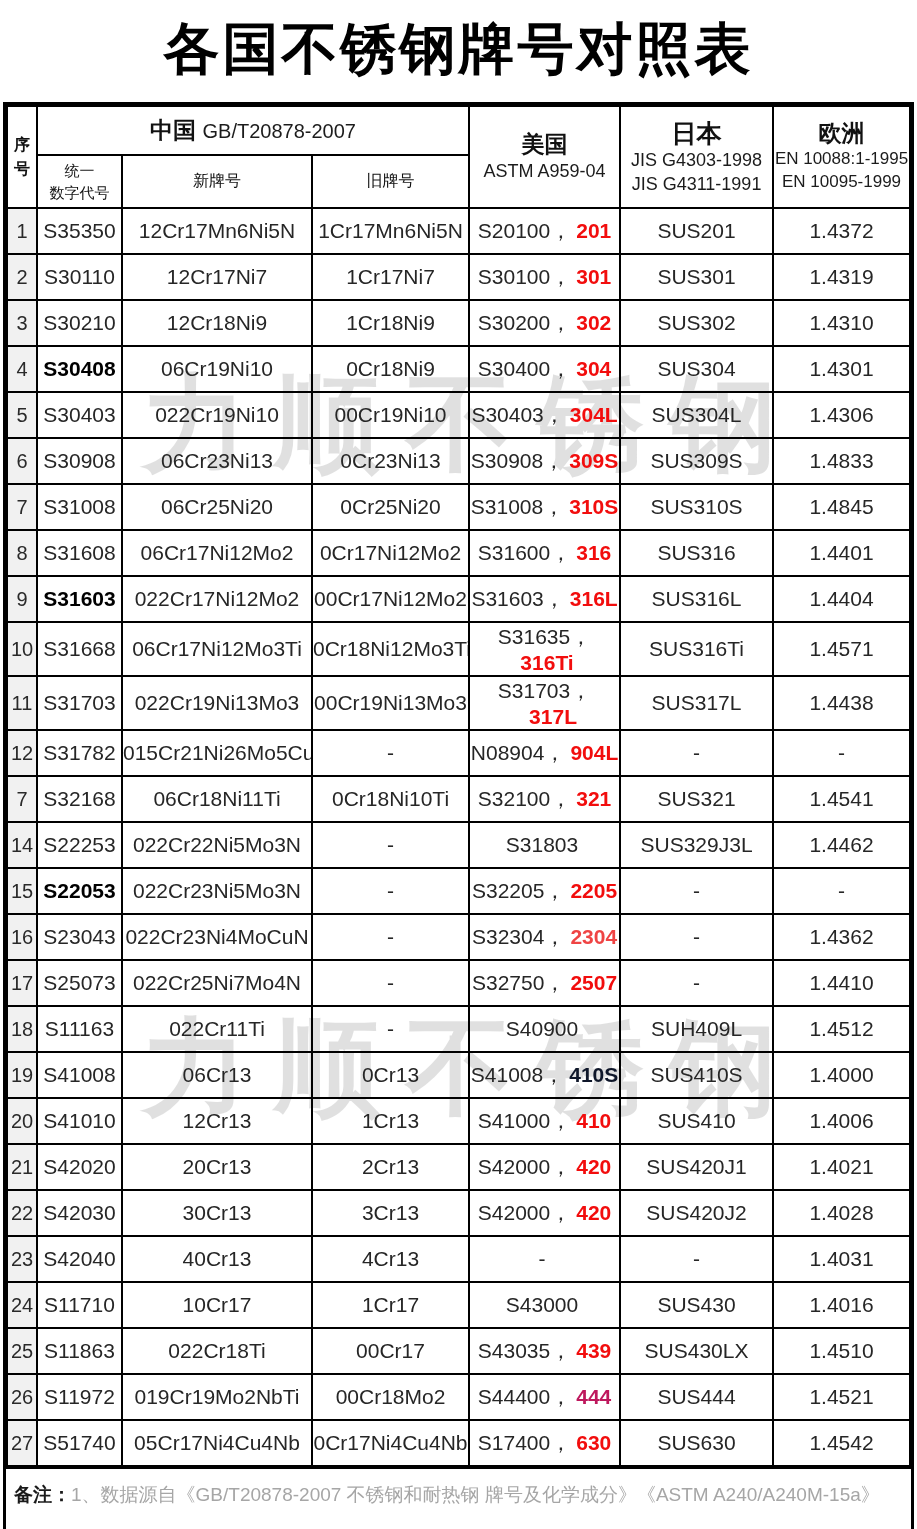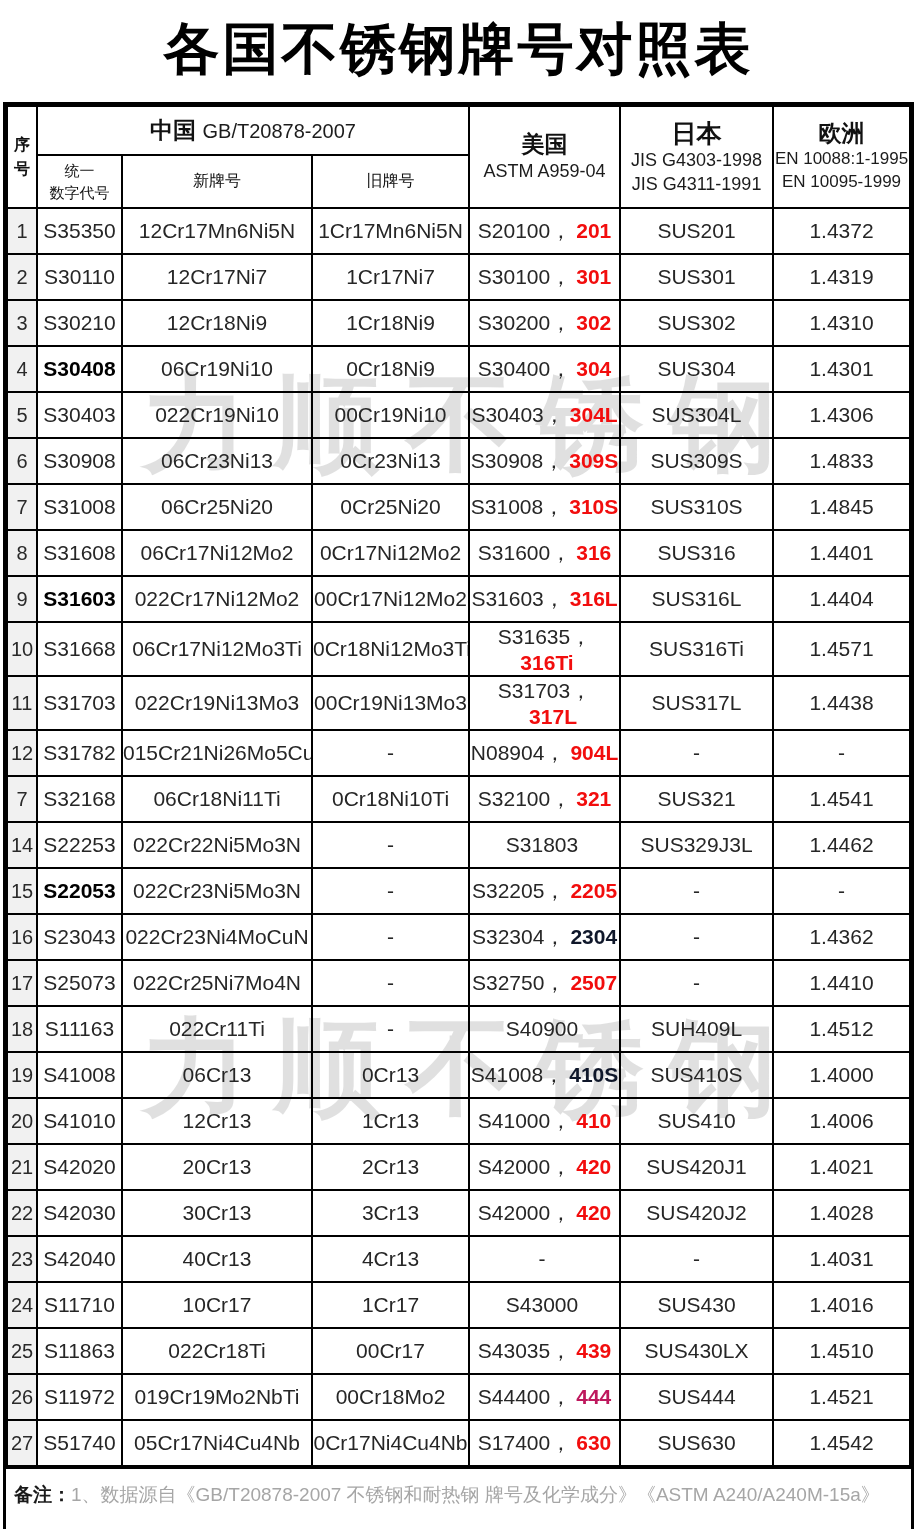--- a/index.html
+++ b/index.html
@@ -261,21 +261,21 @@
     <td>-</td>
     <td><span>S32205，</span><span class="us-red" style="color: rgb(242, 13, 13);">2205</span></td>
     <td>-</td>
     <td>-</td>
   </tr>
           <tr>
     <td class="seq">16</td>
     <td class="code">S23043</td>
     <td>022Cr23Ni4MoCuN</td>
     <td>-</td>
-    <td><span>S32304，</span><span class="us-red" style="color: #0f172a;">2304</span></td>
+    <td><span>S32304，</span><span class="us-red" style="color: #ef4444;">2304</span></td>
     <td>-</td>
     <td>1.4362</td>
   </tr>
           <tr>
     <td class="seq">17</td>
     <td class="code">S25073</td>
     <td>022Cr25Ni7Mo4N</td>
     <td>-</td>
     <td><span>S32750，</span><span class="us-red" style="color: rgb(242, 13, 13);">2507</span></td>
     <td>-</td>

